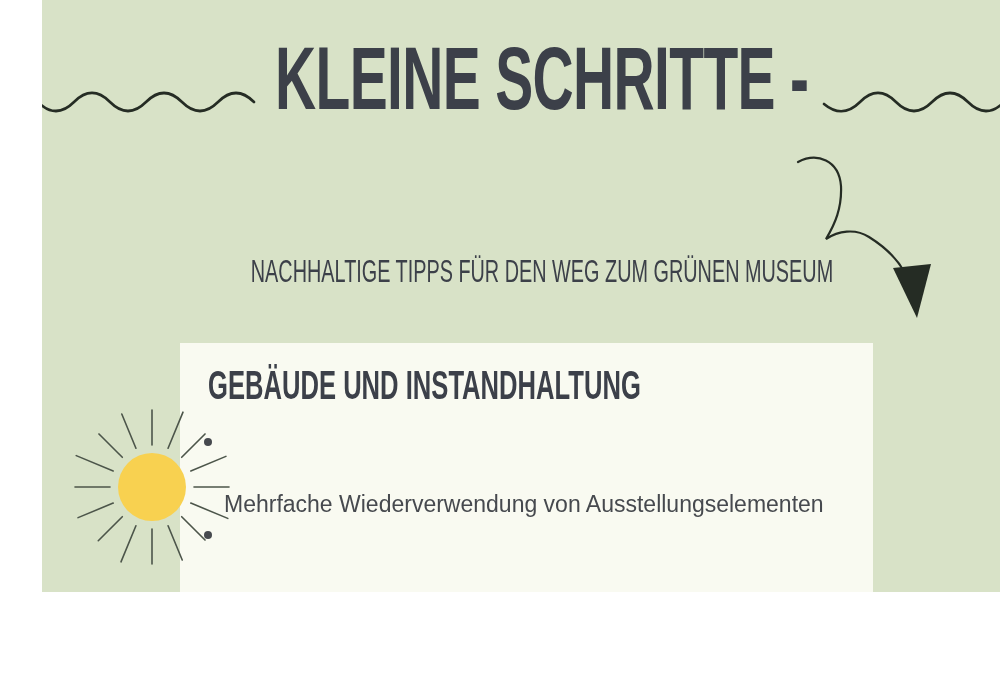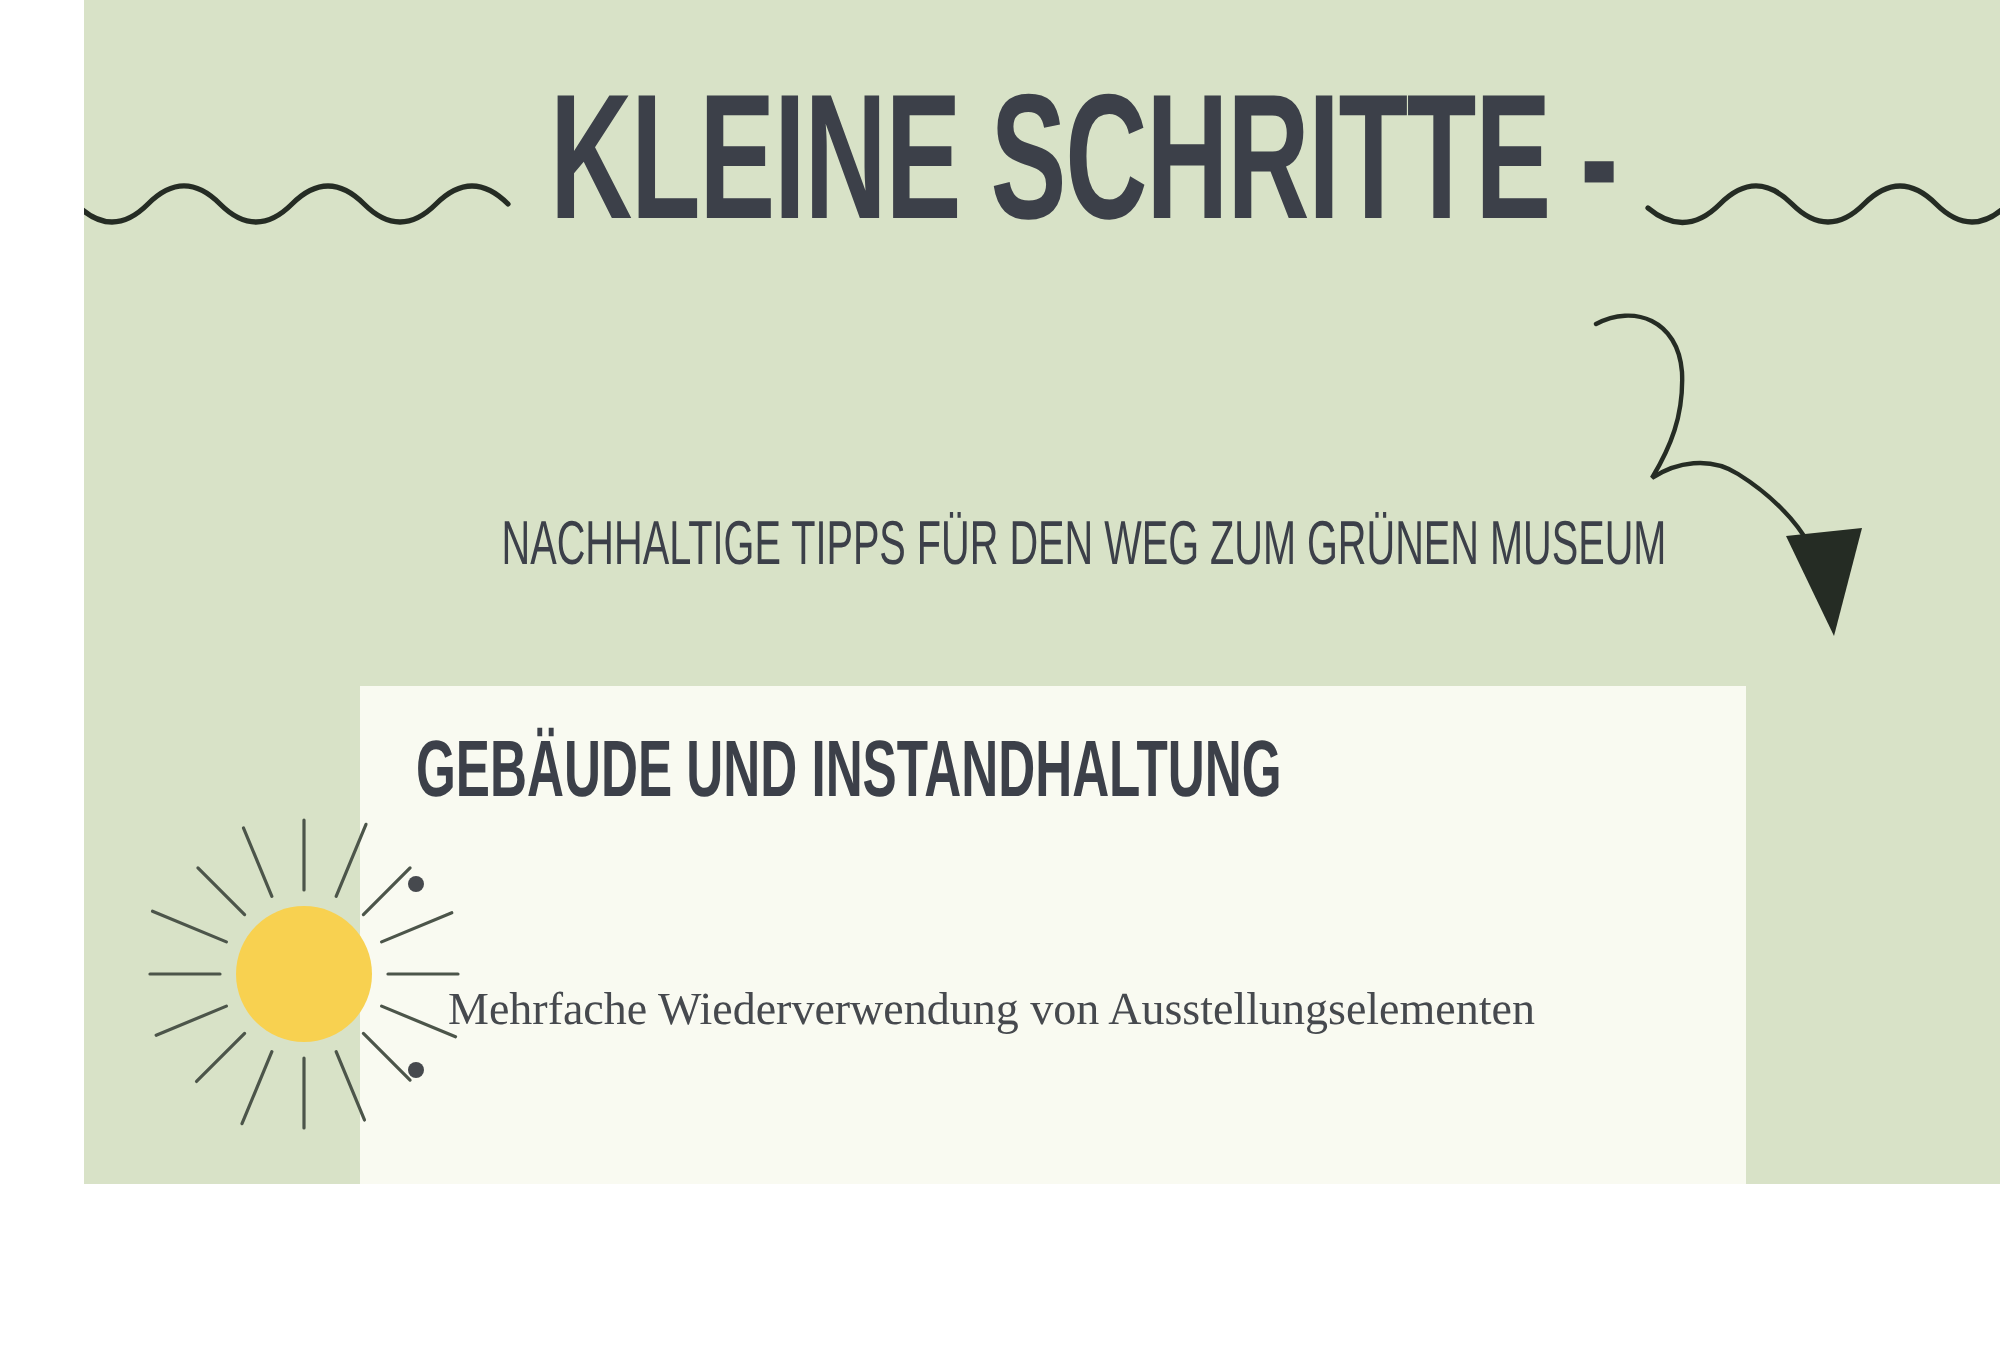--- a/index.html
+++ b/index.html
@@ -25,21 +25,21 @@
     color:var(--ink); font-weight:normal; font-size:31px; line-height:40px;}
 
   .card{position:absolute; left:138px; top:343px; width:693px; height:332px;
     background:var(--card);}
 
   .section-title{position:absolute; left:28px; top:20px; margin:0;
     color:var(--ink); font-weight:bold; font-size:40px; line-height:44px;text-align:center;}
 
   .list{position:absolute; left:44px; top:84px; width:630px; margin:0; padding:0;
     list-style:none; color:var(--body_ink); font-size:23px; line-height:31px;}
-  .list li{position:relative; white-space:pre-line;font-family:Liberation Serif, serif;}
+  .list li{position:relative; white-space:pre-line;}
   .marker-dot{position:absolute; left:-20px; top:11px; width:8px; height:8px;
     border-radius:50%; background:var(--body_ink);}
 
   .wave-left{left:-6px; top:86px;}
   .wave-right{left:778px; top:84px;}
   .arrow{left:745px; top:150px;}
   .sun{left:23px; top:400px; z-index:3;}
   .bottom-arc{left:800px; top:628px;}
 </style>
 </head>

